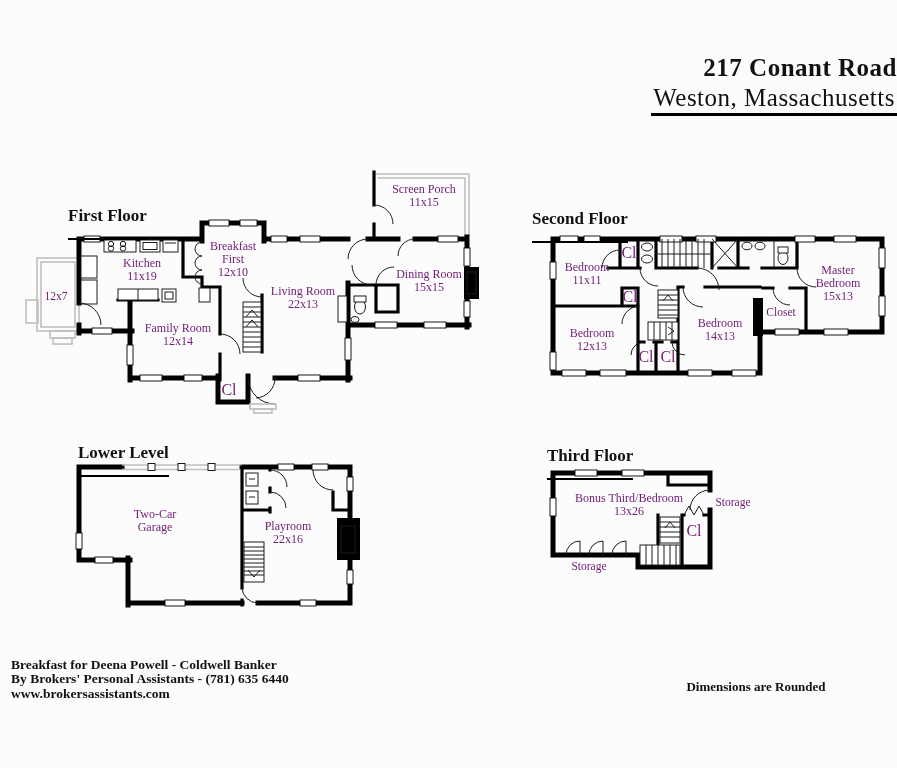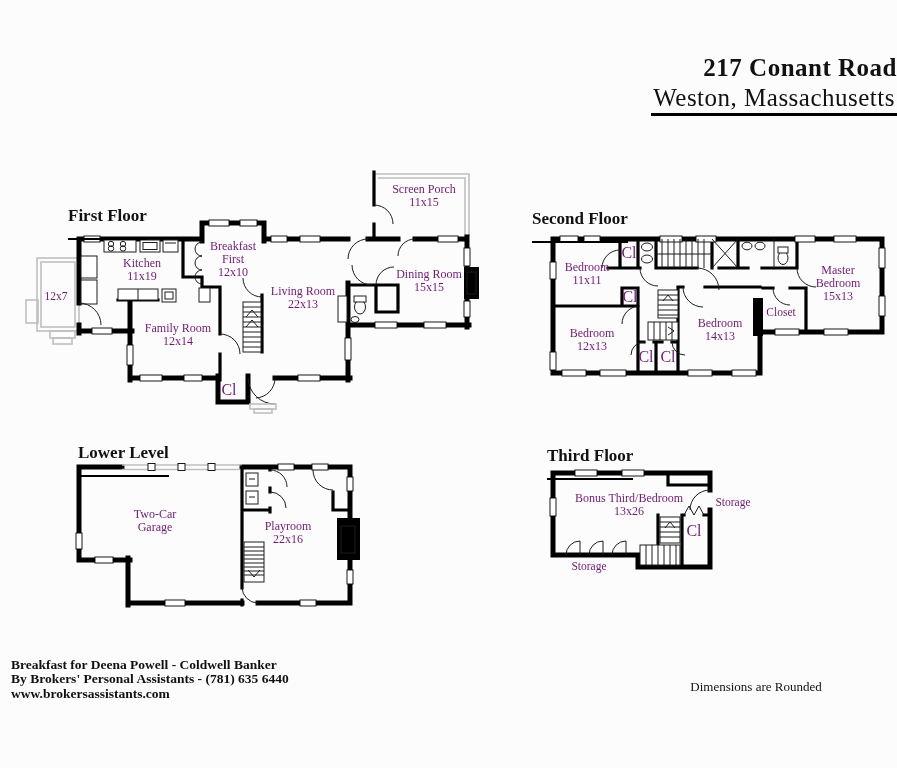--- a/index.html
+++ b/index.html
@@ -17,21 +17,21 @@
                border-bottom:3px solid #000;padding:0 2px 1px 2px;margin-top:2px;}
   .fheading{position:absolute;font-size:17px;font-weight:bold;display:inline-block;
             border-bottom:2px solid #000;padding-bottom:12px;white-space:nowrap;}
   .rlabel{position:absolute;transform:translate(-50%,-50%);text-align:center;
           white-space:pre-line;font-size:12px;line-height:1.08;color:#701a75;}
   .sm{font-size:16px;}
   .md{font-size:11.5px;}
   .footer{position:absolute;left:11px;top:658px;font-size:13.5px;font-weight:bold;line-height:1.07;
           white-space:pre-line;}
   .dim-note{position:absolute;left:660px;top:679px;width:192px;text-align:center;
-            font-size:13px;font-weight:normal;}
+            font-size:13px;font-weight:bold;}
 </style>
 </head>
 <body>
 
 <div class="page">
 
   <svg class="plan" width="897" height="768" viewBox="0 0 897 768">
 
     <g>
       <g>

